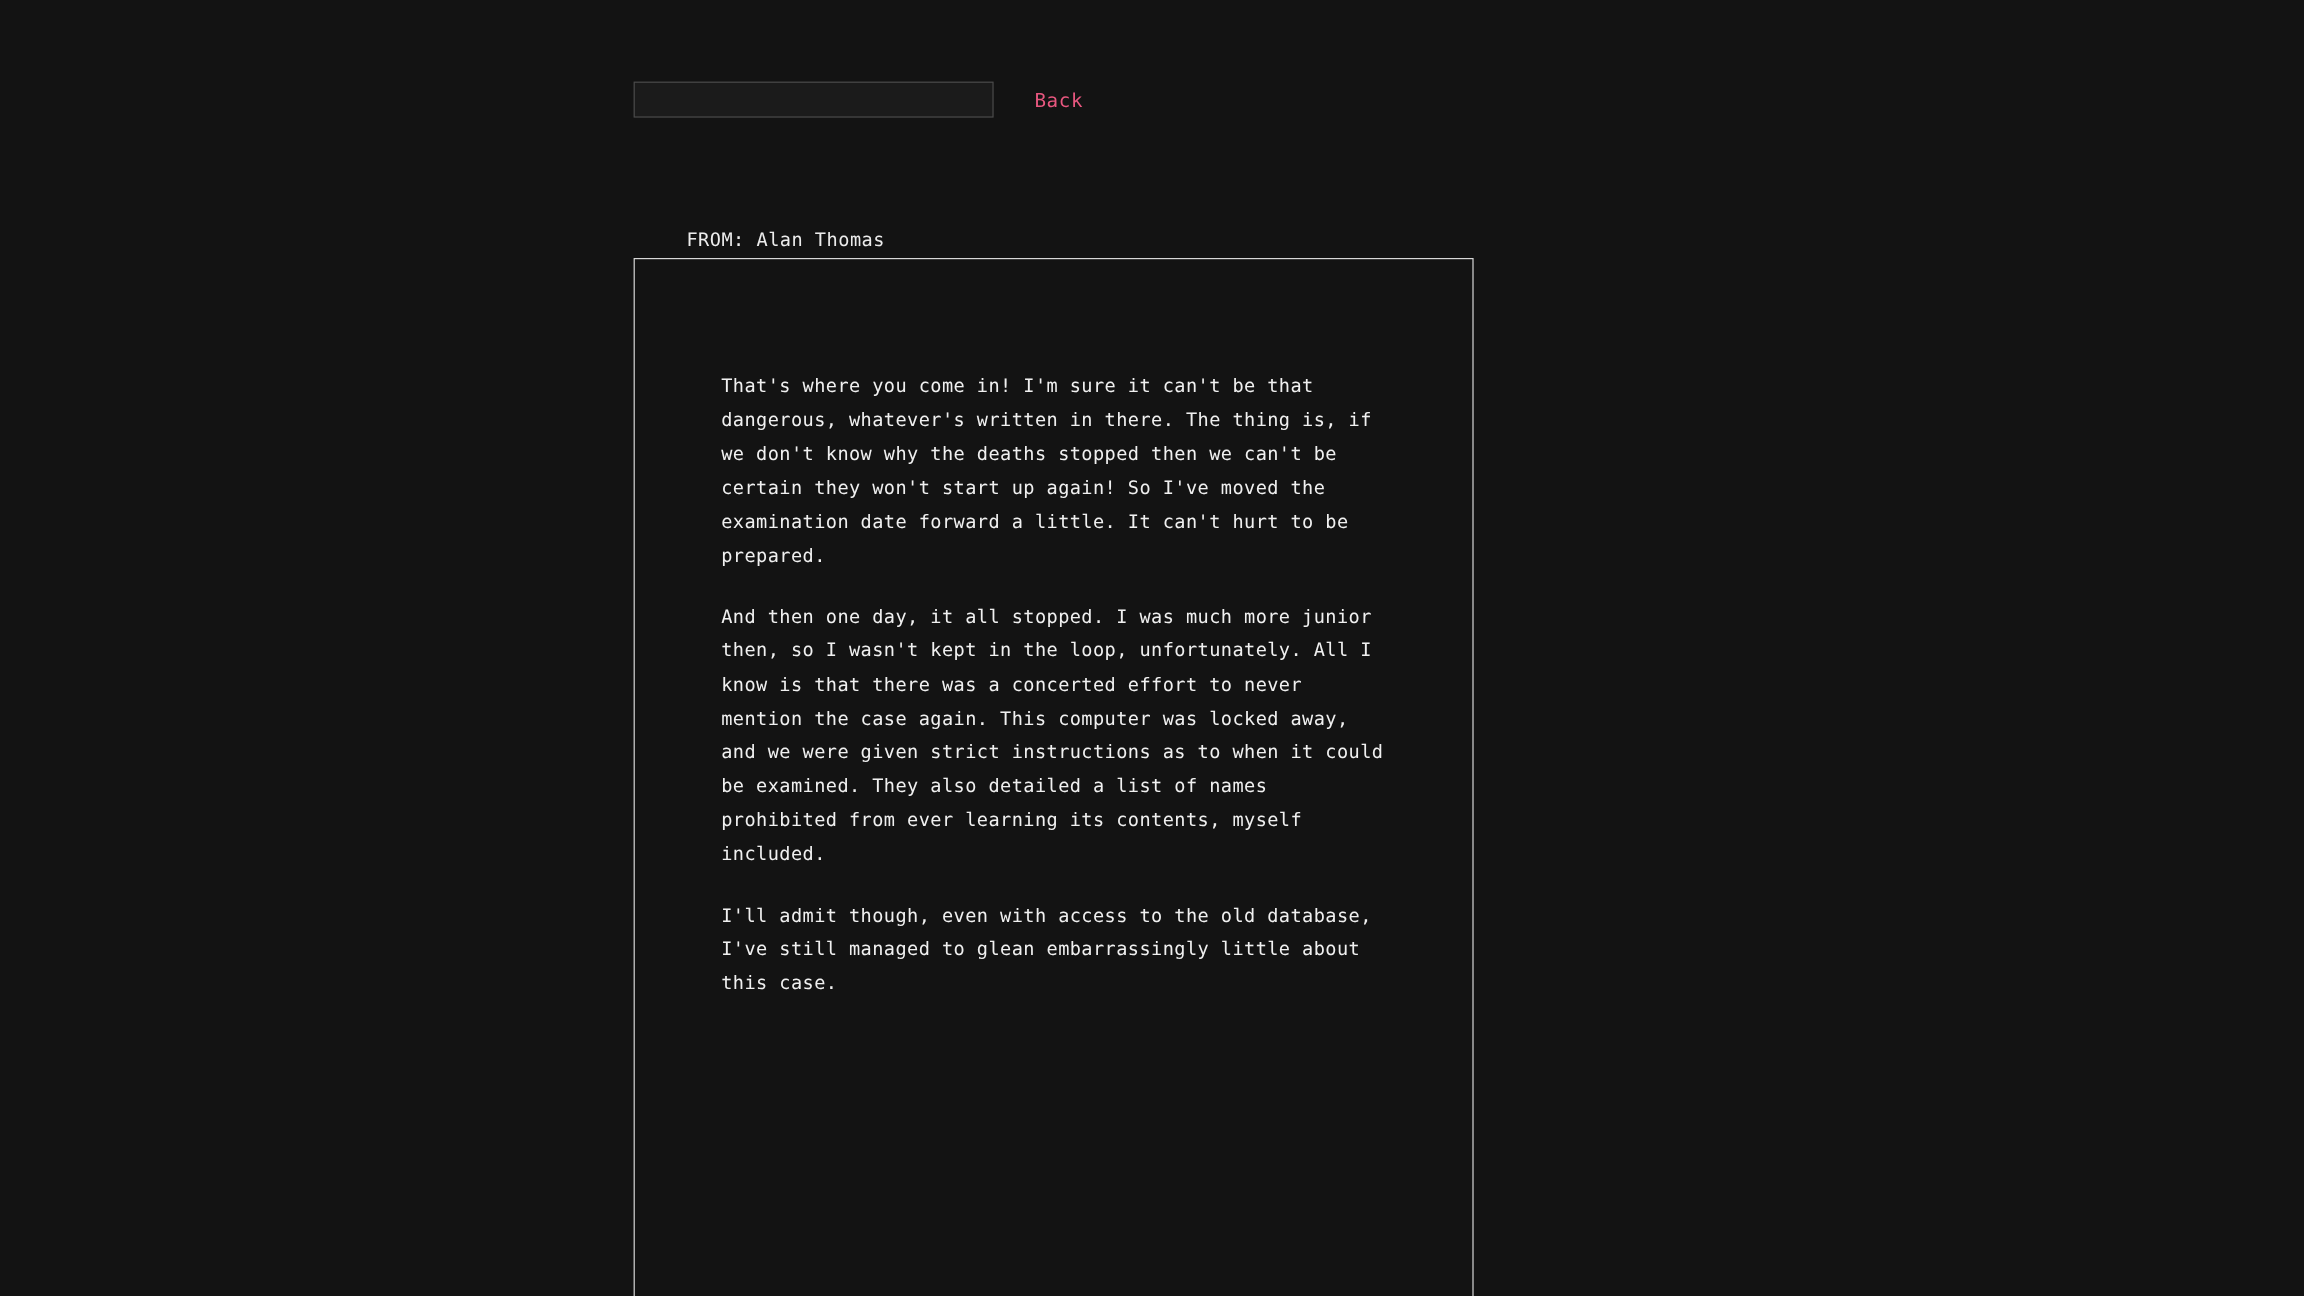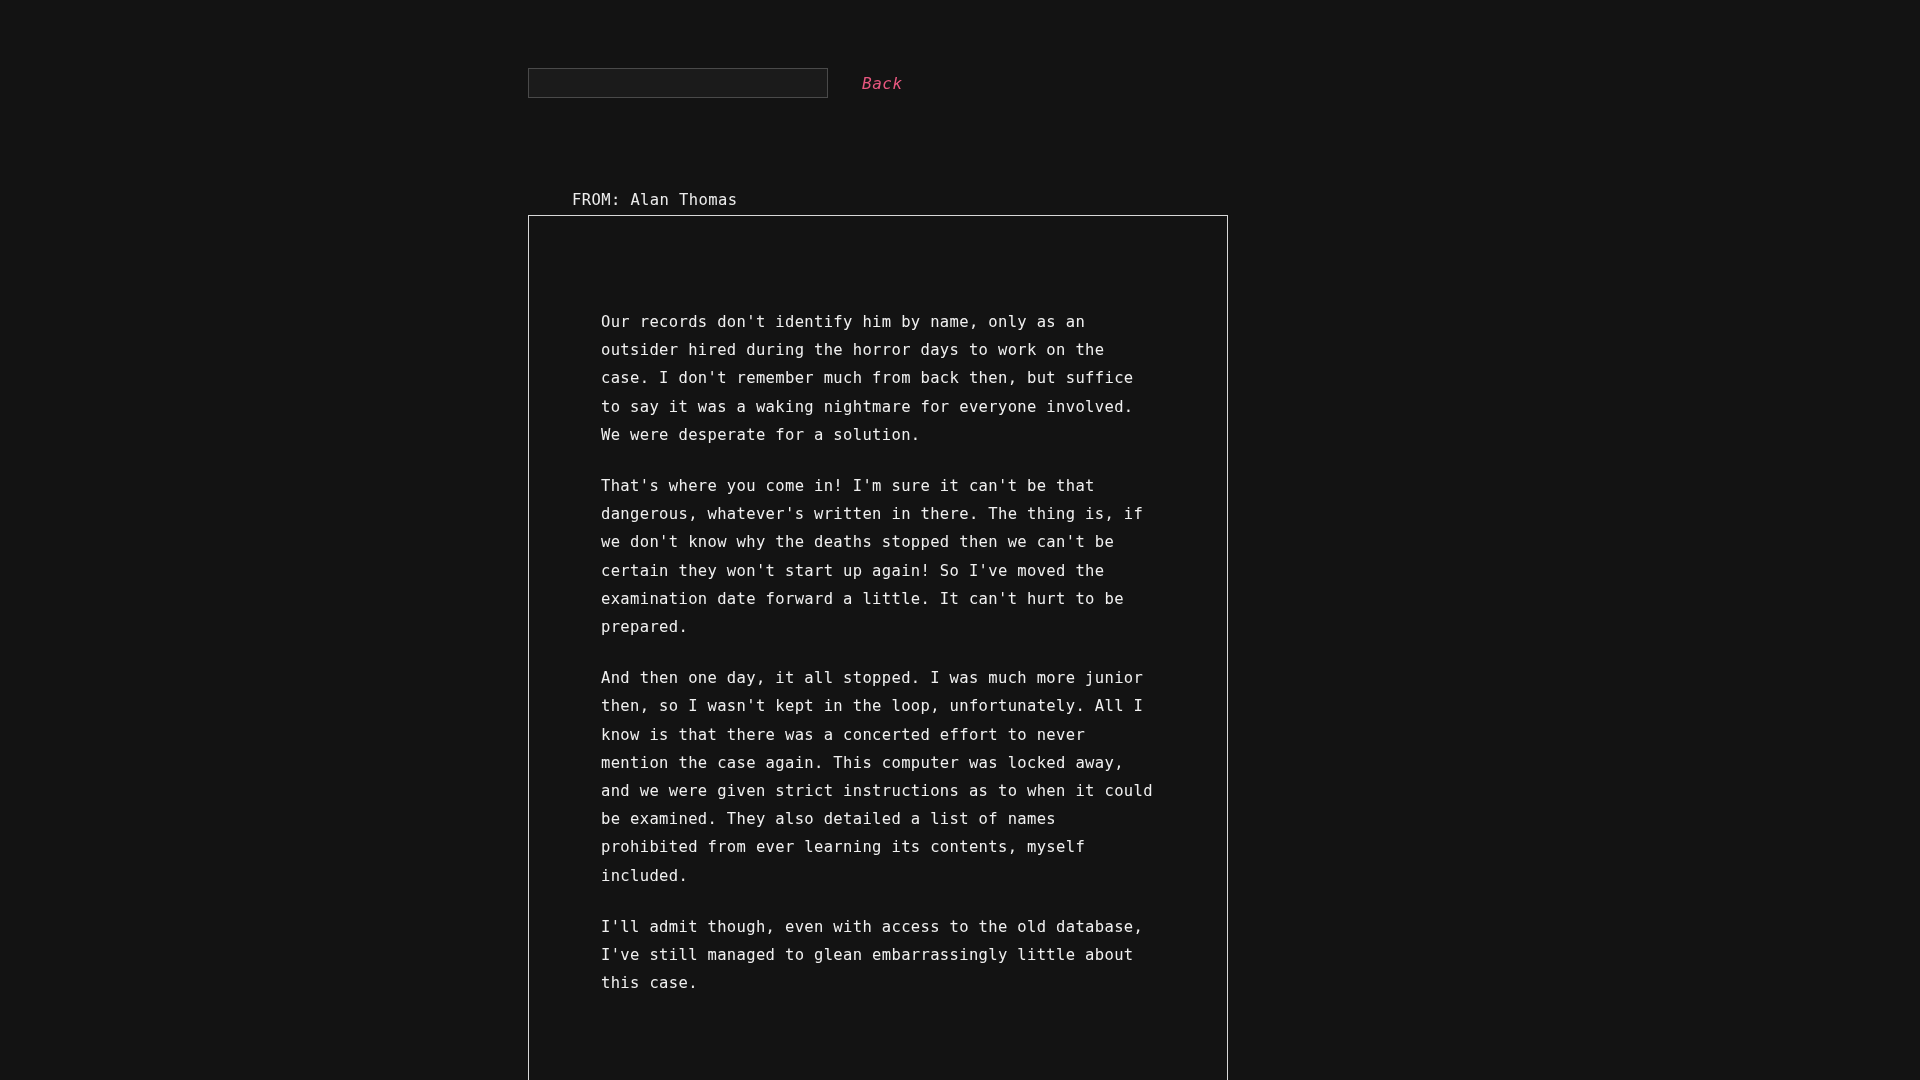--- a/index.html
+++ b/index.html
@@ -45,21 +45,20 @@
   .back-link {
     color: #e8577f;
     font-family: "DejaVu Sans Mono", monospace;
     font-size: 16px;
     letter-spacing: 0.5px;
     text-decoration: none;
     cursor: pointer;
     background: none;
     border: none;
     padding: 0;
-    font-style: italic;
   }
   .meta {
     position: absolute;
     left: 528px;
     top: 133px;
     font-size: 15.5px;
     line-height: 27px;
     letter-spacing: 0.4px;
     color: #ececec;
     white-space: pre;
@@ -98,20 +97,19 @@
     <button class="back-link">Back</button>
   </div>
 
   <div class="meta">
     <div>FROM: Alan Thomas</div>
     <div>SUBJECT: Brief</div>
   </div>
 
   <div class="letter-frame">
     <div class="letter-body">
-      <p>Our records don't identify him by name, only as an outsider hired during the horror days to work on the case. I don't remember much from back then, but suffice to say it was a waking nightmare for everyone involved. We were desperate for a solution.</p>
       <p>That's where you come in! I'm sure it can't be that dangerous, whatever's written in there. The thing is, if we don't know why the deaths stopped then we can't be certain they won't start up again! So I've moved the examination date forward a little. It can't hurt to be prepared.</p>
       <p>And then one day, it all stopped. I was much more junior then, so I wasn't kept in the loop, unfortunately. All I know is that there was a concerted effort to never mention the case again. This computer was locked away, and we were given strict instructions as to when it could be examined. They also detailed a list of names prohibited from ever learning its contents, myself included.</p>
       <p>I'll admit though, even with access to the old database, I've still managed to glean embarrassingly little about this case.</p>
     </div>
   </div>
 
 </div>
 
 </body></html>

